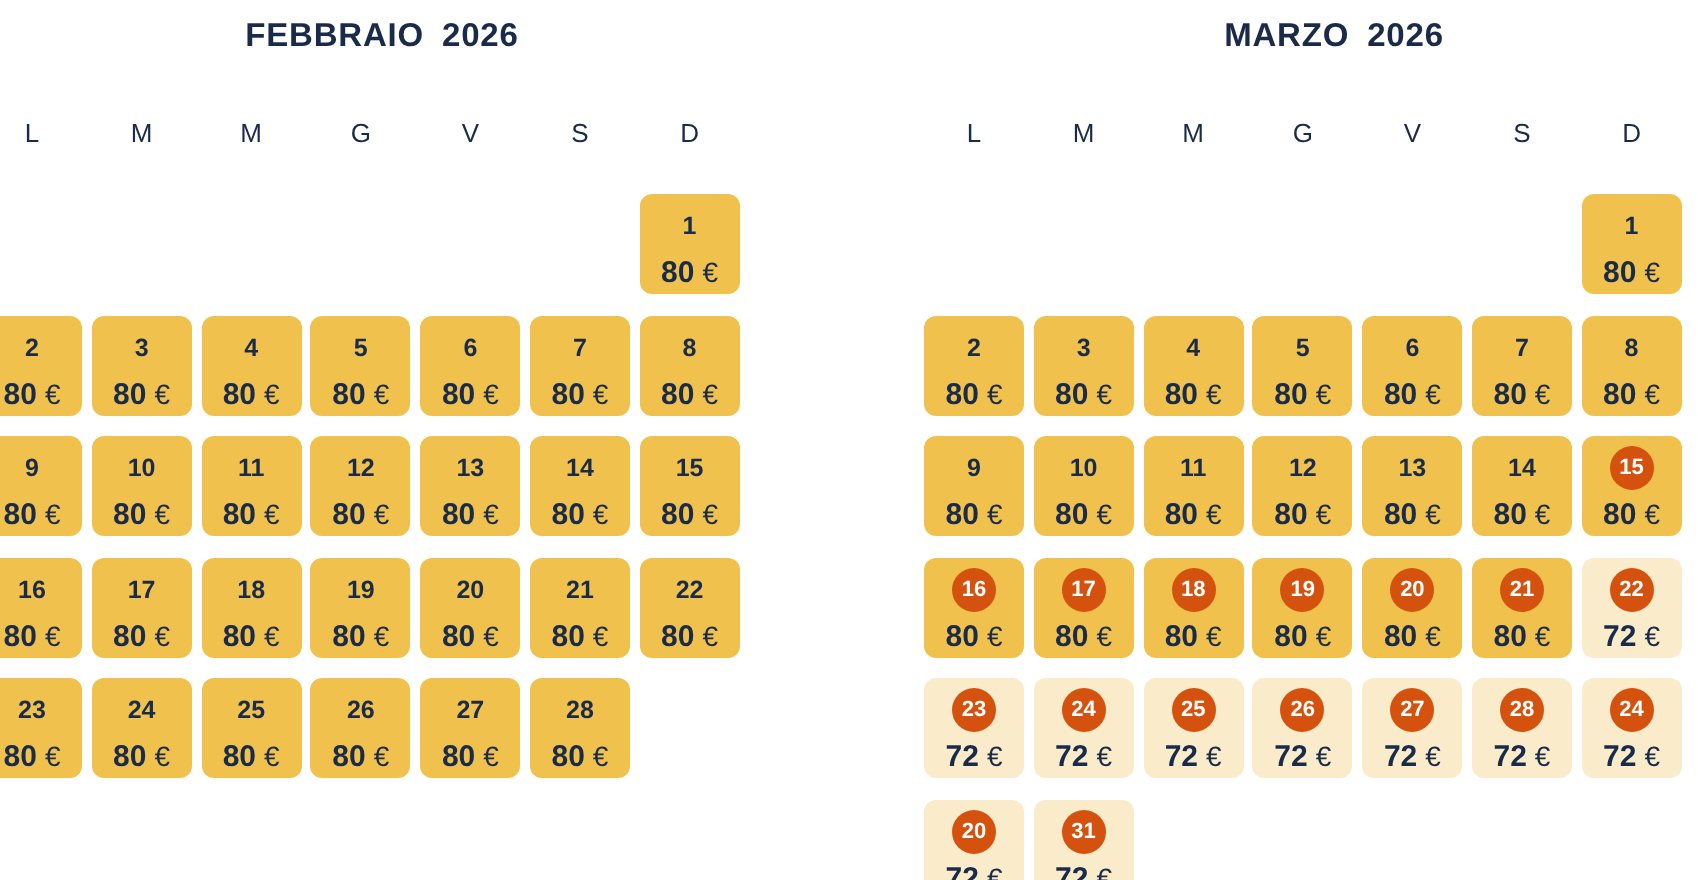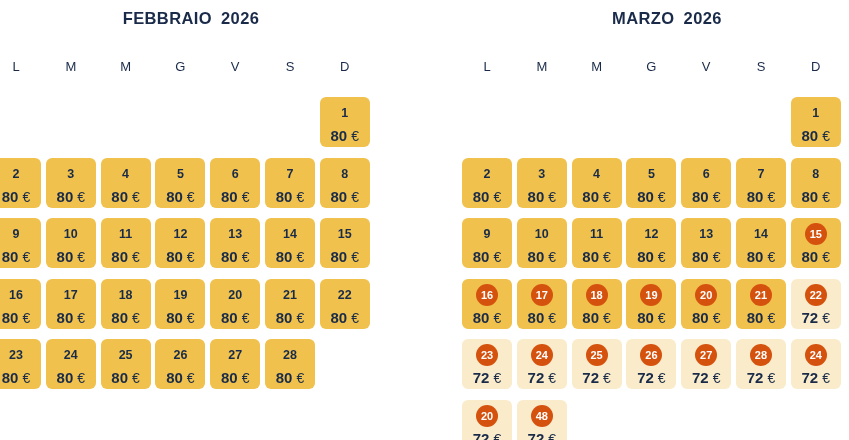--- a/index.html
+++ b/index.html
@@ -470,18 +470,18 @@
         <div class="price"><span class="pv">72</span><span class="pc">€</span></div>
       </div>
       <div class="cell pale">
         <div class="day-slot">
           <div class="badge">20</div>
         </div>
         <div class="price"><span class="pv">72</span><span class="pc">€</span></div>
       </div>
       <div class="cell pale">
         <div class="day-slot">
-          <div class="badge">48</div>
+          <div class="badge">31</div>
         </div>
         <div class="price"><span class="pv">72</span><span class="pc">€</span></div>
       </div>
     </div>
 </div>
 
 </body></html>

